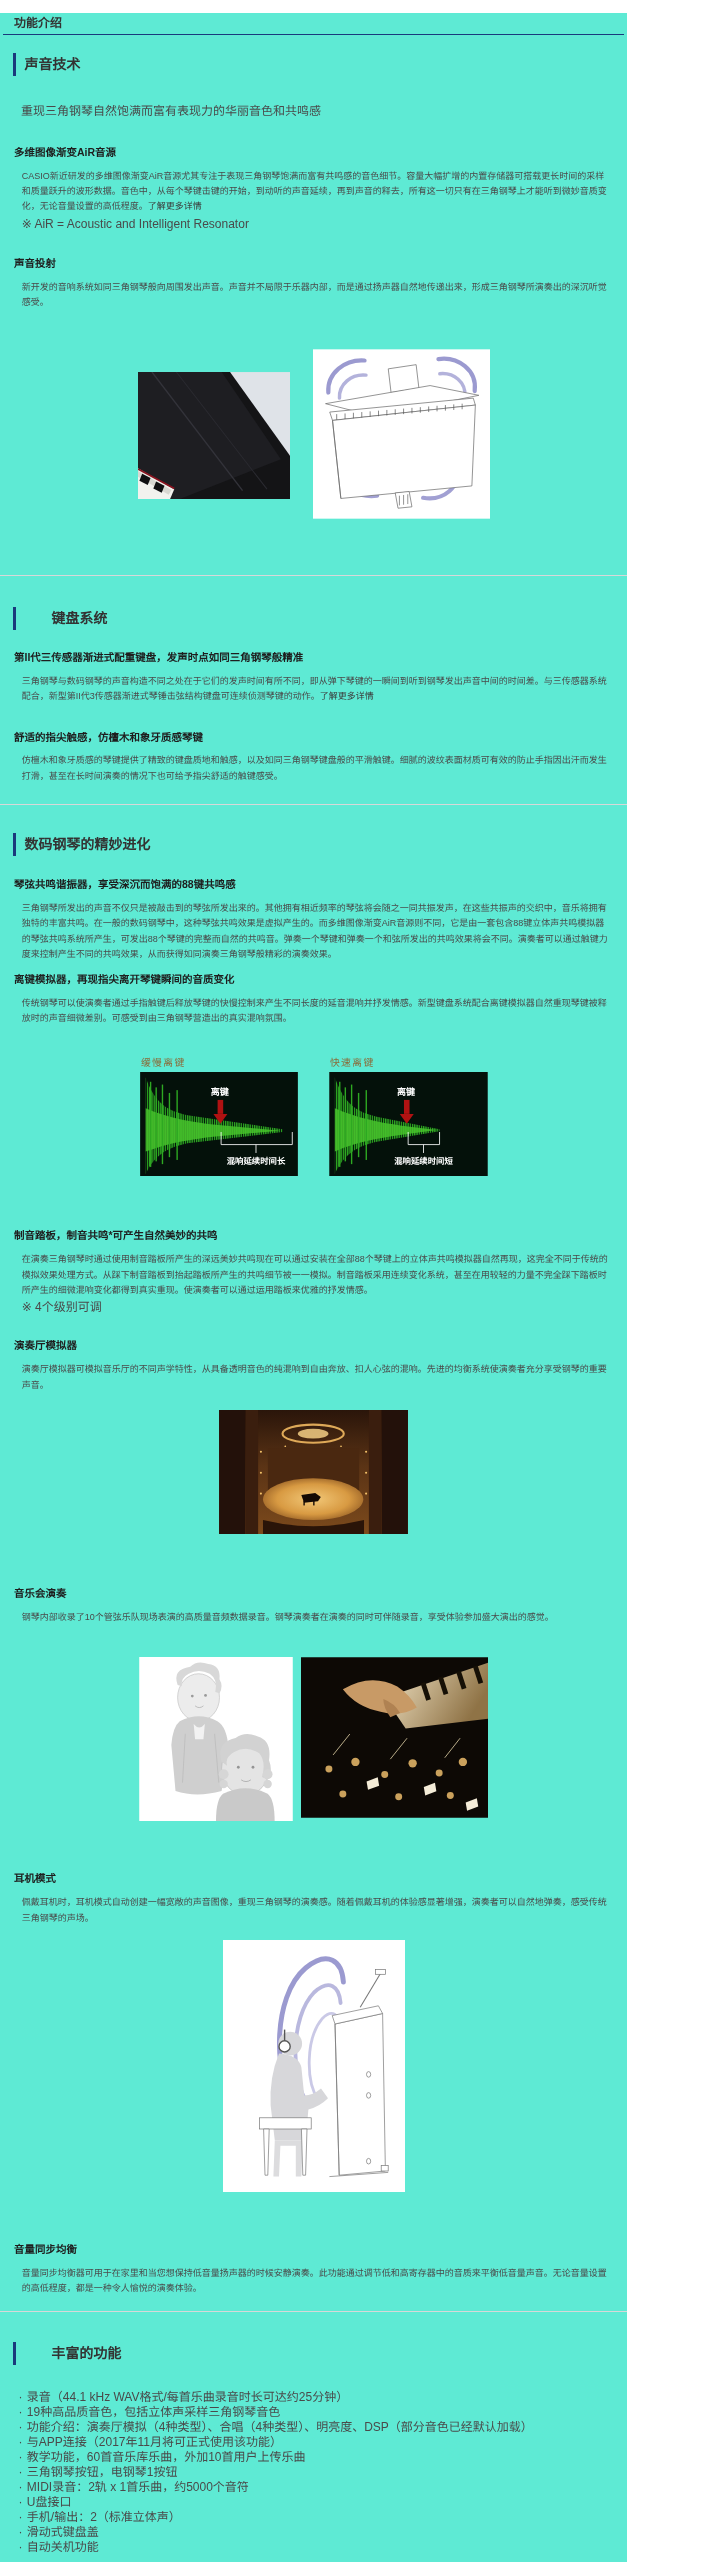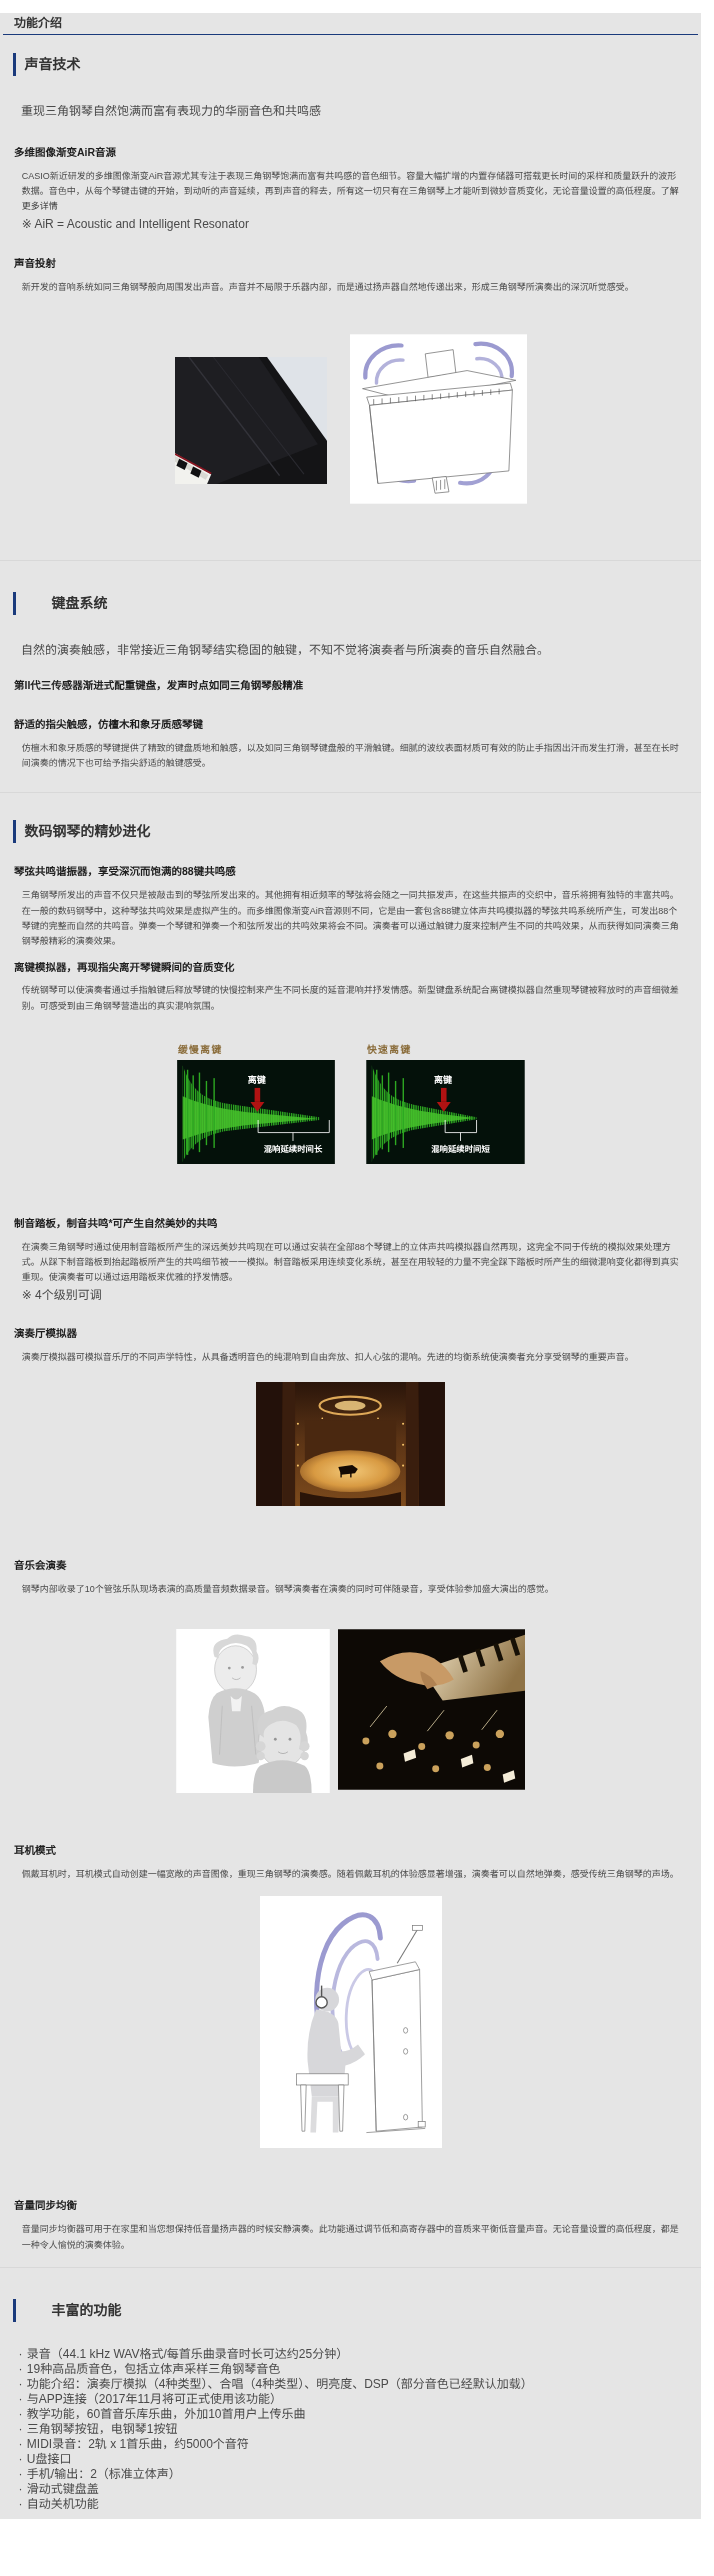--- a/index.html
+++ b/index.html
@@ -1,17 +1,17 @@
 <!DOCTYPE html>
 <html lang="zh-CN" style="font-size:11.2px"><head>
 <meta charset="utf-8">
 <style>
   html,body{margin:0;padding:0;background:#ffffff;}
   body{width:715px;font-family:"Liberation Sans","DejaVu Sans",sans-serif;color:#4a4a4a;}
-  .container{width:701px;background:#e5e5e5;padding-bottom:7px;}
+  .container{width:627px;background:#5eead4;padding-bottom:7px;}
 
   .page-title{font-size:12px;font-weight:bold;color:#333;margin:12.6px 14px 4.2px 14px;}
   .page-rule{height:1.4px;background:#1a3a7c;margin:0 2.8px;}
 
   .sec-title{font-size:14px;font-weight:bold;color:#333;margin:18px 0 0 12.6px;
              border-left:3.5px solid #1a3a7c;padding:2.1px 0 2.1px 9px;line-height:19px;}
   .mt44{margin-top:31px;padding-left:36px;} .mt40{margin-top:28px;}
 
   .lead{font-size:12px;line-height:15.4px;color:#4a4a4a;margin:28px 17px 0 21px;}
   h3{font-size:10.5px;font-weight:bold;color:#1e1e1e;margin:25px 15.4px 0 14px;line-height:14px;}
@@ -23,21 +23,21 @@
   a.more-link{color:#3a3a3a;text-decoration:none;cursor:pointer;}
 
   .divider{height:0.7px;background:#d8d8d8;}
   .div-1{margin-top:56px;} .div-2{margin-top:20px;} .div-3{margin-top:14px;}
 
   .figure-row{display:flex;justify-content:center;align-items:flex-start;margin-top:39px;}
   .gap33{gap:23px;} .gap45{gap:31px;} .gap12{gap:8.4px;}
   .photo-offset{margin-top:23px;}
 
   .spec-fig{display:flex;flex-direction:column;}
-  .spec-label{font-size:9.8px;font-weight:bold;color:#8a6c3a;letter-spacing:1.4px;margin:0 0 3.5px 1.4px;}
+  .spec-label{font-size:9.8px;font-weight:normal;color:#8a6c3a;letter-spacing:1.4px;margin:0 0 3.5px 1.4px;}
   .fig-center{display:flex;justify-content:center;margin-top:17px;}
   .fig-headphone{display:flex;justify-content:center;margin-top:14px;}
 
   .feature-list{list-style:none;margin:25px 17px 0 17px;padding:0;}
   .feature-list li{font-size:12px;line-height:15px;color:#4a4a4a;padding-left:9.8px;position:relative;}
   .feature-list li::before{content:"·";position:absolute;left:1.4px;color:#4a4a4a;}
 </style>
 </head>
 <body>
 
@@ -111,23 +111,23 @@
           <line x1="190" y1="80" x2="190" y2="88"></line>
         <line x1="202" y1="79" x2="202" y2="87"></line>
           <line x1="214" y1="78" x2="214" y2="86"></line>
       </g>
     </svg>
   </div>
 
   <div class="divider div-1"></div>
 
   <div class="sec-title mt44">键盘系统</div>
-  <p class="lead">自然的演奏触感，非常接近三角钢琴结实稳固的触键，不知不觉将演奏者与所演奏的音乐自然融合。</p>
 
   <h3 class="tight" style="margin-top:19.6px">第II代三传感器渐进式配重键盘，发声时点如同三角钢琴般精准</h3>
+  <p class="body"><span>三角钢琴与数码钢琴的声音构造不同之处在于它们的发声时间有所不同，即从弹下琴键的一瞬间到听到钢琴发出声音中间的时间差。与三传感器系统配合，新型第II代3传感器渐进式琴锤击弦结构键盘可连续侦测琴键的动作。</span><a class="more-link">了解更多详情</a></p>
 
   <h3>舒适的指尖触感，仿檀木和象牙质感琴键</h3>
   <p class="body">仿檀木和象牙质感的琴键提供了精致的键盘质地和触感，以及如同三角钢琴键盘般的平滑触键。细腻的波纹表面材质可有效的防止手指因出汗而发生打滑，甚至在长时间演奏的情况下也可给予指尖舒适的触键感受。</p>
 
   <div class="divider div-2"></div>
 
   <div class="sec-title mt40">数码钢琴的精妙进化</div>
 
   <h3 style="margin-top:21px">琴弦共鸣谐振器，享受深沉而饱满的88键共鸣感</h3>
   <p class="body">三角钢琴所发出的声音不仅只是被敲击到的琴弦所发出来的。其他拥有相近频率的琴弦将会随之一同共振发声，在这些共振声的交织中，音乐将拥有独特的丰富共鸣。在一般的数码钢琴中，这种琴弦共鸣效果是虚拟产生的。而多维图像渐变AiR音源则不同，它是由一套包含88键立体声共鸣模拟器的琴弦共鸣系统所产生，可发出88个琴键的完整而自然的共鸣音。弹奏一个琴键和弹奏一个和弦所发出的共鸣效果将会不同。演奏者可以通过触键力度来控制产生不同的共鸣效果，从而获得如同演奏三角钢琴般精彩的演奏效果。</p>

